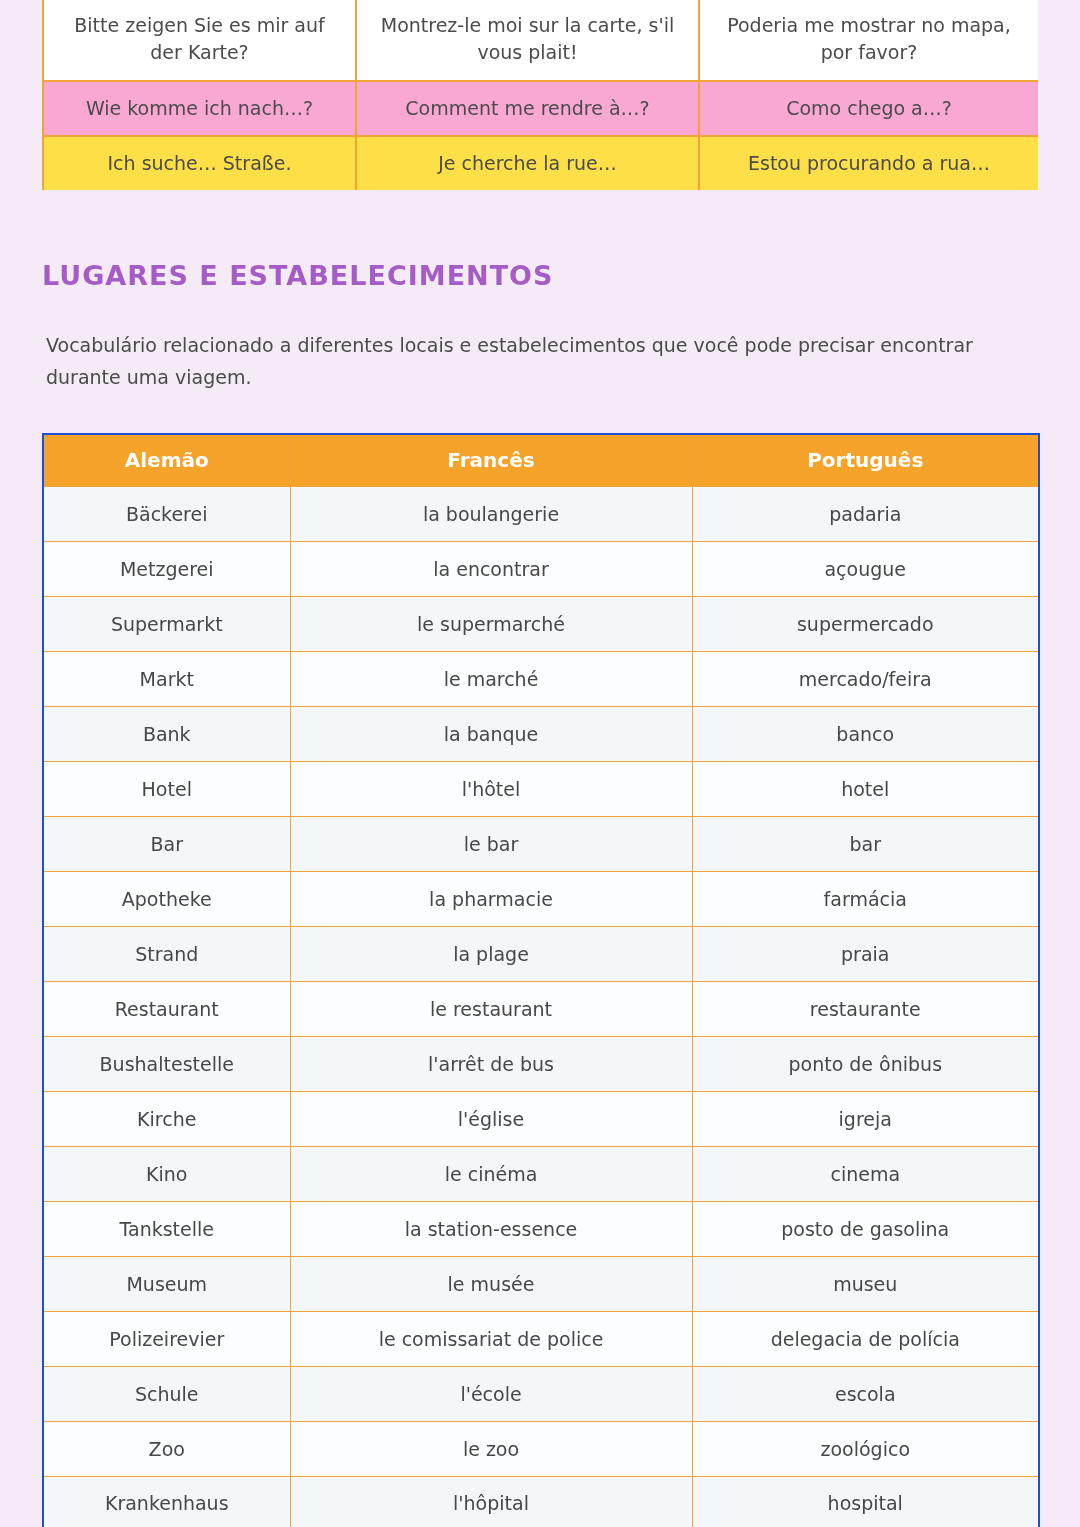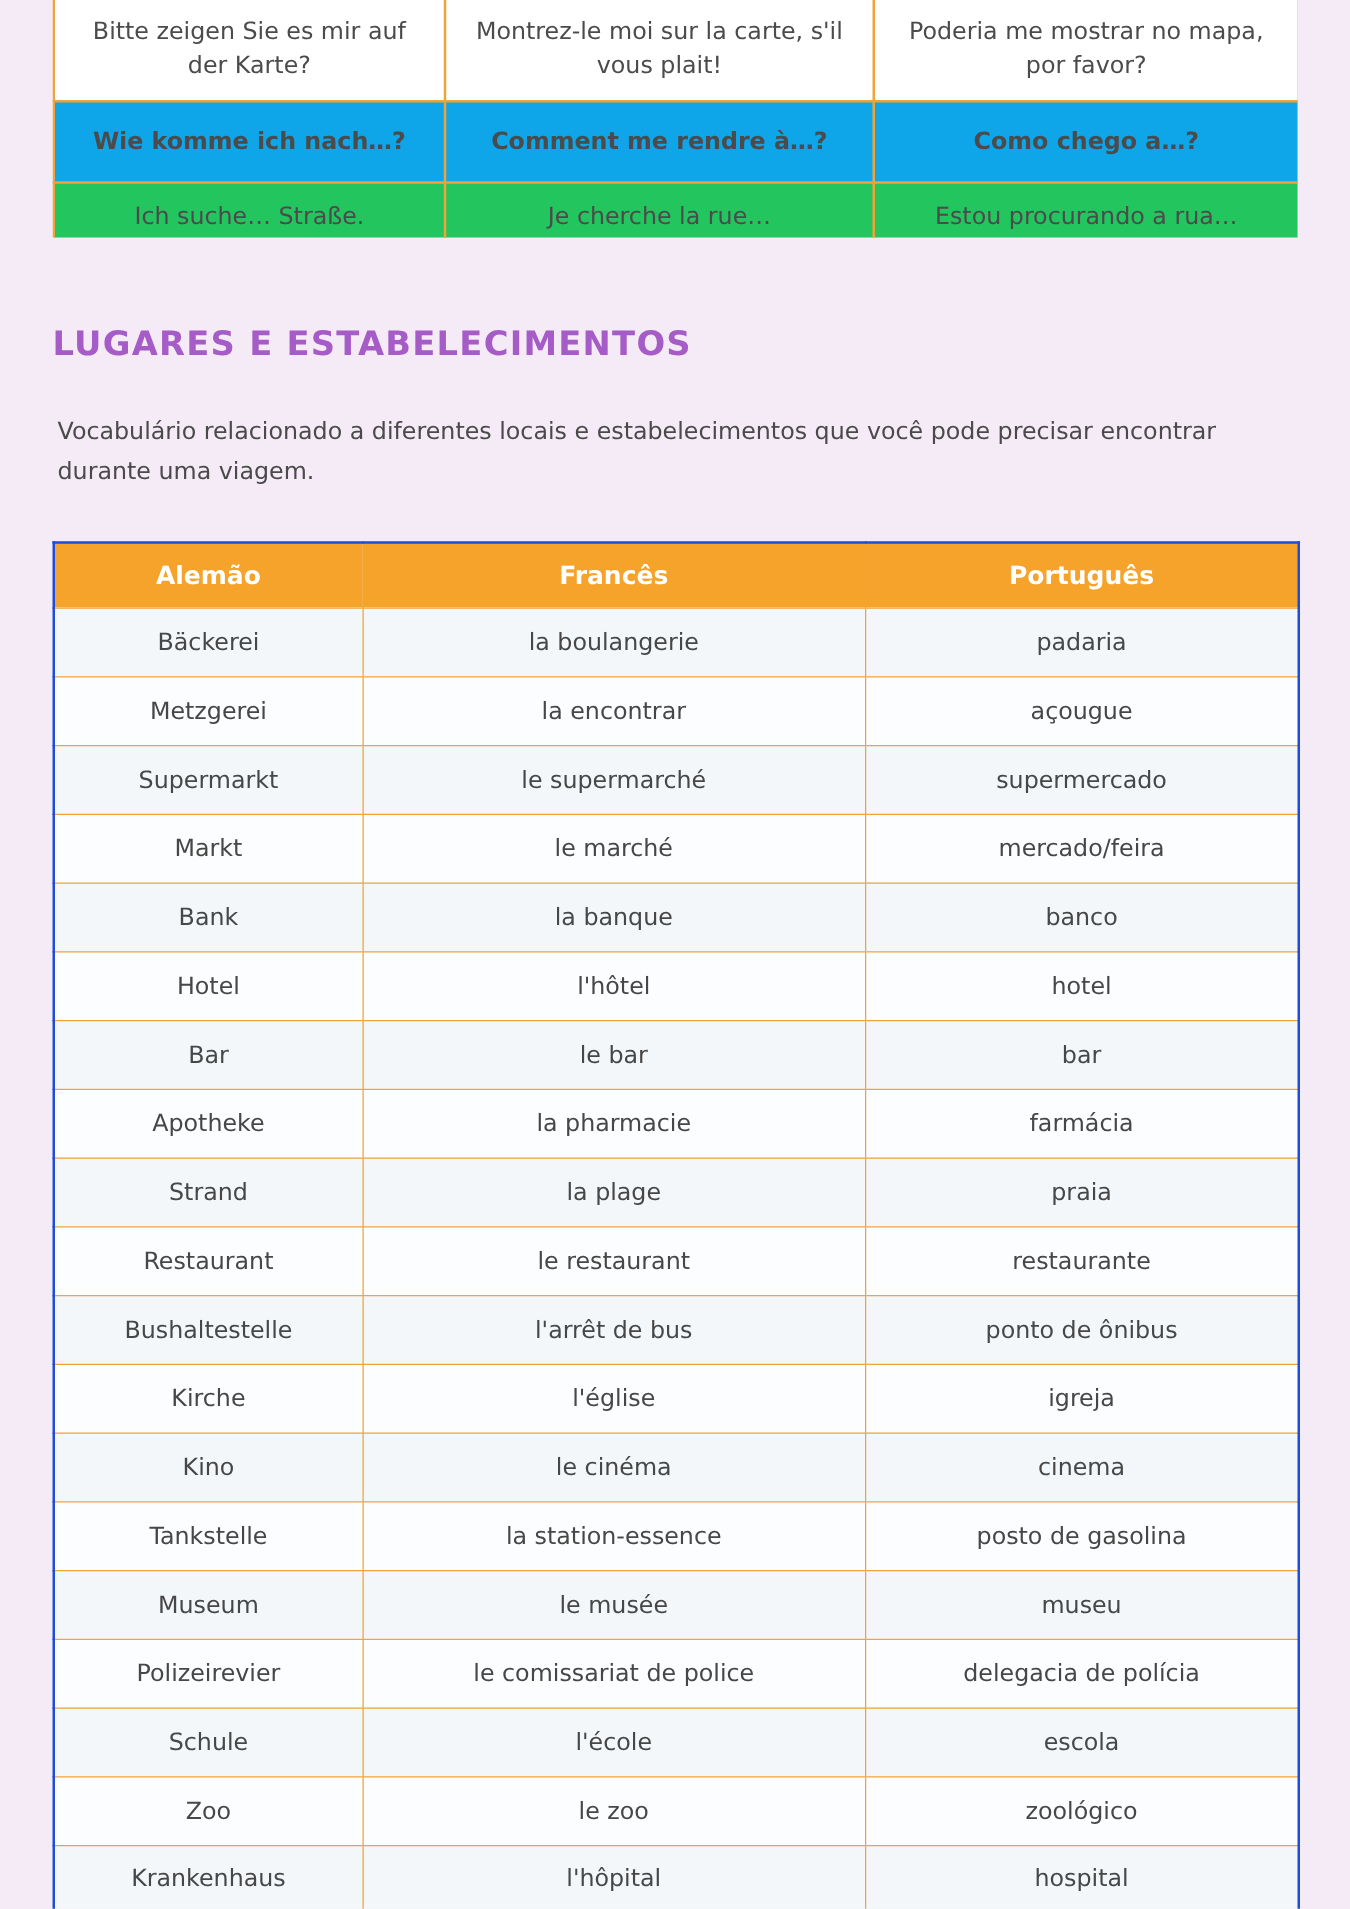--- a/index.html
+++ b/index.html
@@ -36,22 +36,22 @@
     border: 2px solid #f2a338;
     background: #ffffff;
     text-align: center;
     vertical-align: middle;
     font-size: 19px;
     line-height: 27px;
     color: #4b4b4b;
     padding: 8px 20px;
   }
   .phrase-table tr:nth-child(1) td { height: 84px; }
-  .phrase-table tr:nth-child(2) td { height: 65px; background: #0ea5e9; font-weight: bold; }
-  .phrase-table tr:nth-child(3) td { height: 55px; background: #22c55e; }
+  .phrase-table tr:nth-child(2) td { height: 55px; background: #f9a8d4; }
+  .phrase-table tr:nth-child(3) td { height: 55px; background: #fde047; }
 
   
   .section-title {
     margin: 70px 0 0 0;
     font-size: 27px;
     font-weight: bold;
     letter-spacing: 1px;
     color: #a55cc6;
   }
   .section-desc {

